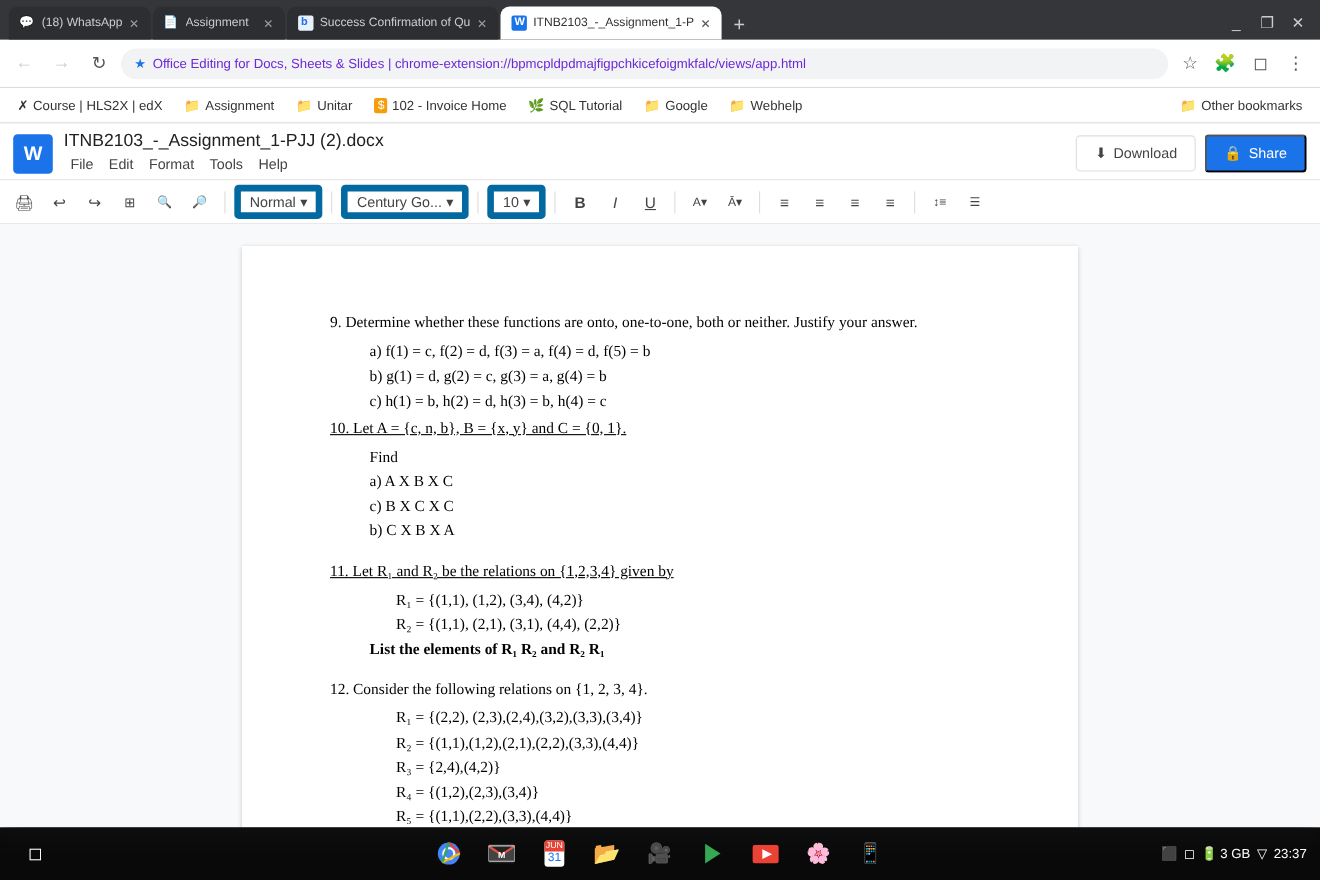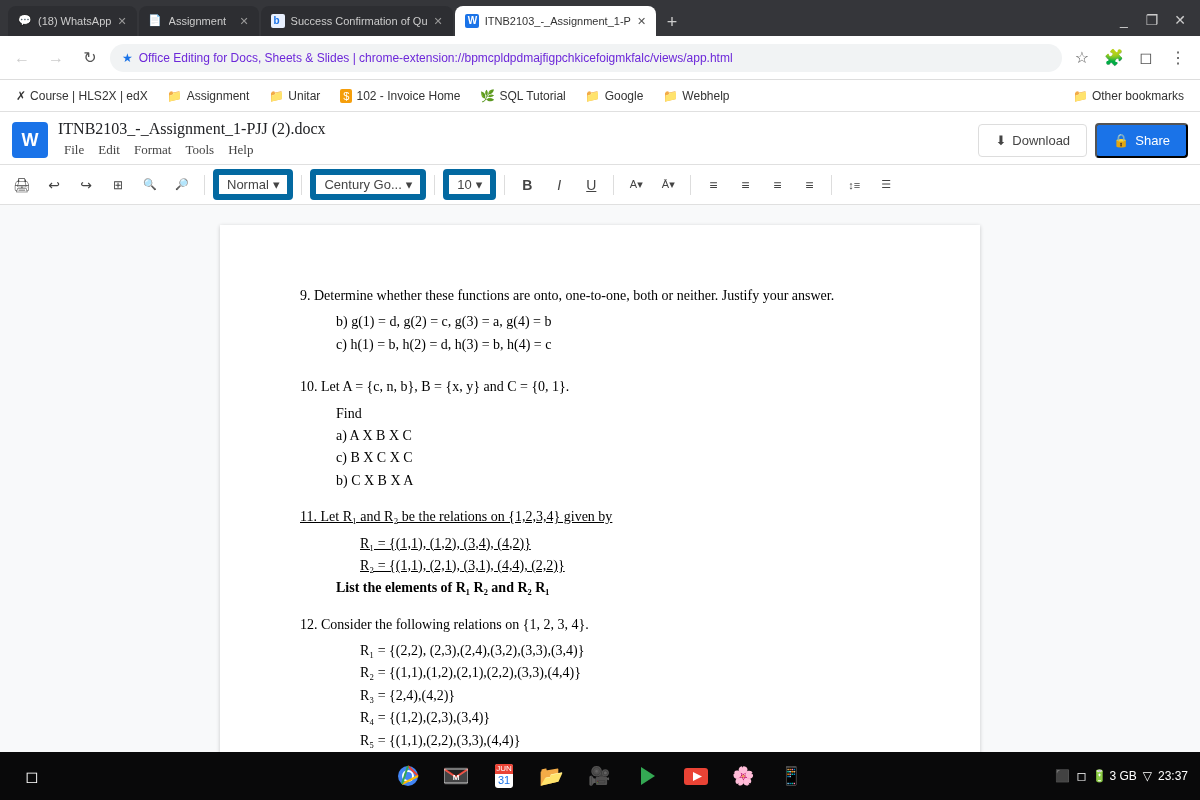--- a/index.html
+++ b/index.html
@@ -121,21 +121,21 @@
       border-radius: 4px;
       display: flex;
       align-items: center;
       justify-content: center;
       color: white;
       font-weight: bold;
       font-size: 18px;
       margin-right: 10px;
       flex-shrink: 0;
     }
-    .docs-title-section { flex: 1; font-family: Liberation Serif, serif; }
+    .docs-title-section { flex: 1; }
     .docs-filename { font-size: 16px; font-weight: 400; color: #202124; margin-bottom: 2px; }
     .docs-menu { display: flex; gap: 2px; font-size: 13px; color: #444; }
     .docs-menu-item { padding: 2px 6px; cursor: pointer; border-radius: 4px; }
     .docs-header-actions { display: flex; align-items: center; gap: 8px; }
     .btn-download {
       display: flex; align-items: center; gap: 6px;
       padding: 8px 16px;
       border: 1px solid #ddd;
       border-radius: 4px;
       background: #fff;
@@ -405,34 +405,35 @@
       <div class="toolbar-divider"></div>
       <button class="toolbar-btn" style="font-size:11px;">↕≡</button>
       <button class="toolbar-btn" style="font-size:11px;">☰</button>
     </div>
 
     <div class="doc-area">
       <div class="doc-page">
 
         <p style="margin-bottom:4px;">9.   Determine whether these functions are onto, one-to-one, both or neither. Justify your answer.</p>
         <div style="padding-left:36px;">
+          <p>a)   f(1) = c, f(2) = d, f(3) = a,  f(4) = d, f(5) = b</p>
           <p>b)   g(1) = d, g(2) = c, g(3) = a,  g(4) = b</p>
           <p>c)   h(1) = b, h(2) = d, h(3) = b,  h(4) = c</p>
         </div>
 
-        <p style="margin-top:20px;margin-bottom:4px;">10.  Let A = {c, n, b}, B = {x, y} and C = {0, 1}.</p>
+        <p style="margin-top:2px;margin-bottom:4px;text-decoration:underline;">10.  Let A = {c, n, b}, B = {x, y} and C = {0, 1}.</p>
         <div style="padding-left:36px;">
           <p>Find</p>
           <p>a)   A X B X C</p>
           <p>c)   B X C X C</p>
           <p>b)   C X B X A</p>
         </div>
 
         <p style="margin-top:14px;margin-bottom:4px;text-decoration:underline;">11.  Let R₁ and R₂ be the relations on {1,2,3,4} given by</p>
-        <div style="padding-left:60px;text-decoration:underline;">
+        <div style="padding-left:60px;">
           <p>R₁ = {(1,1), (1,2), (3,4), (4,2)}</p>
           <p>R₂ = {(1,1), (2,1), (3,1), (4,4), (2,2)}</p>
         </div>
         <p style="padding-left:36px;margin-top:0;font-weight:bold;">List the elements of R₁ R₂ and R₂ R₁</p>
 
         <p style="margin-top:14px;margin-bottom:4px;">12.  Consider the following relations on {1, 2, 3, 4}.</p>
         <div style="padding-left:60px;">
           <p>R₁ = {(2,2), (2,3),(2,4),(3,2),(3,3),(3,4)}</p>
           <p>R₂ = {(1,1),(1,2),(2,1),(2,2),(3,3),(4,4)}</p>
           <p>R₃ = {2,4),(4,2)}</p>

